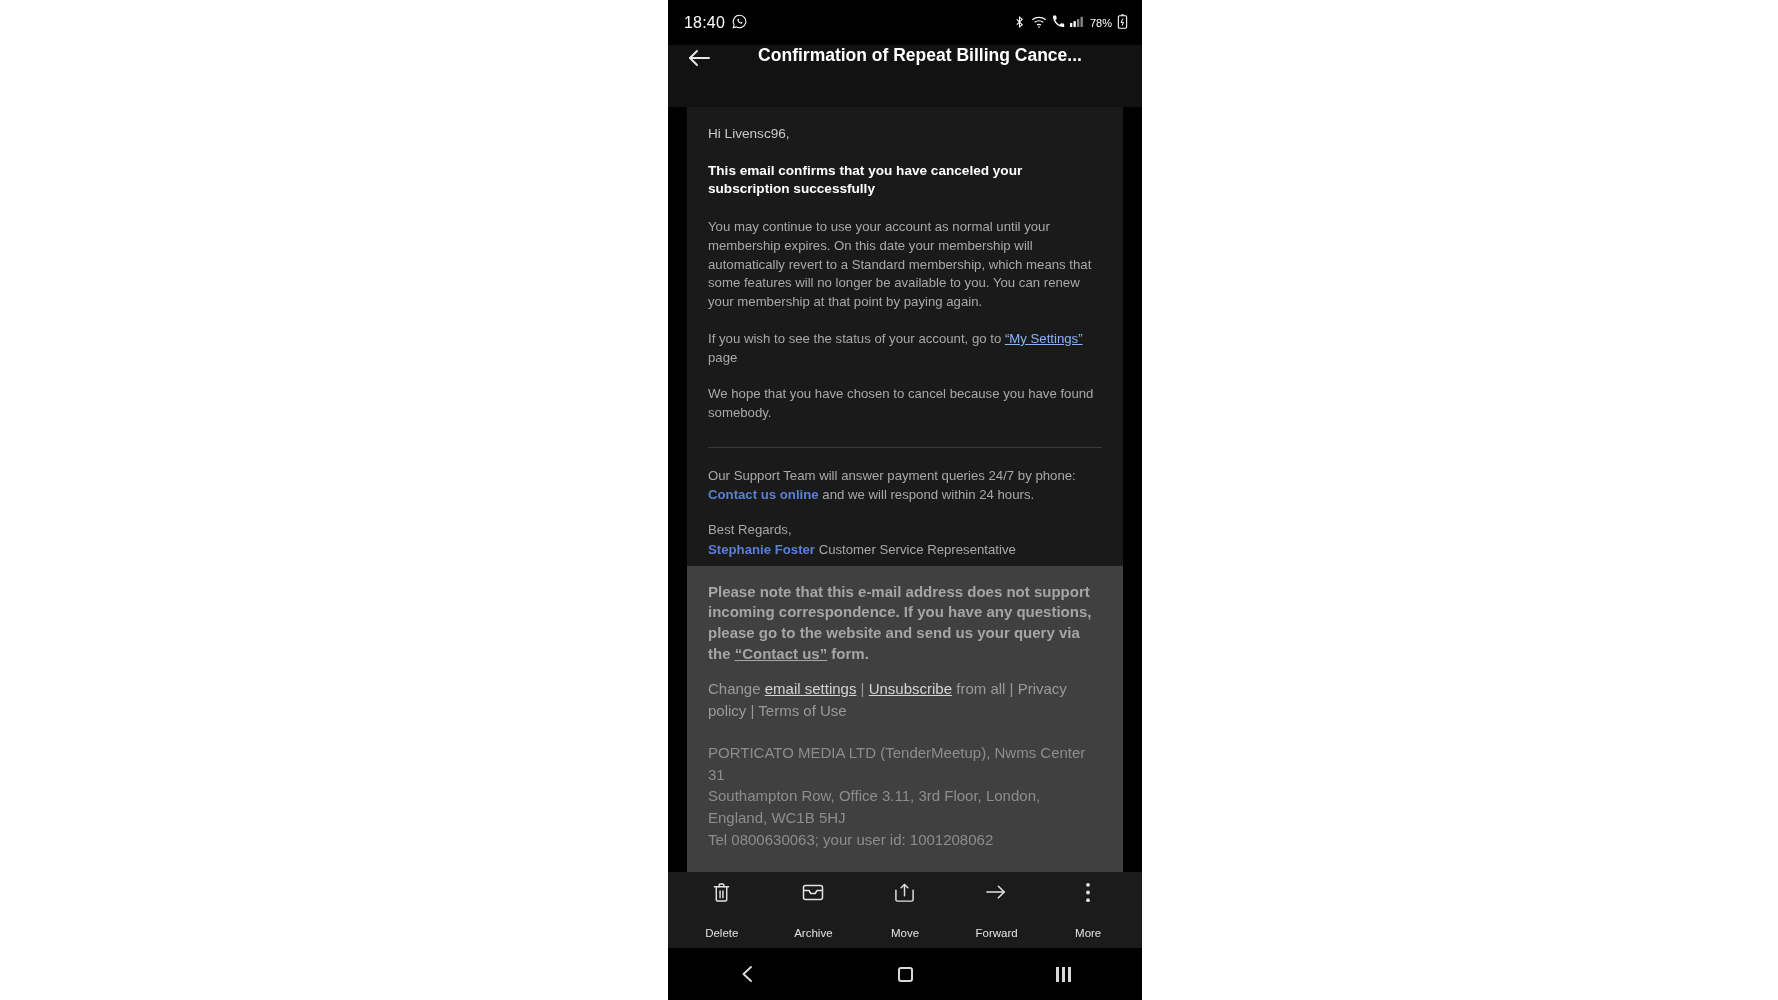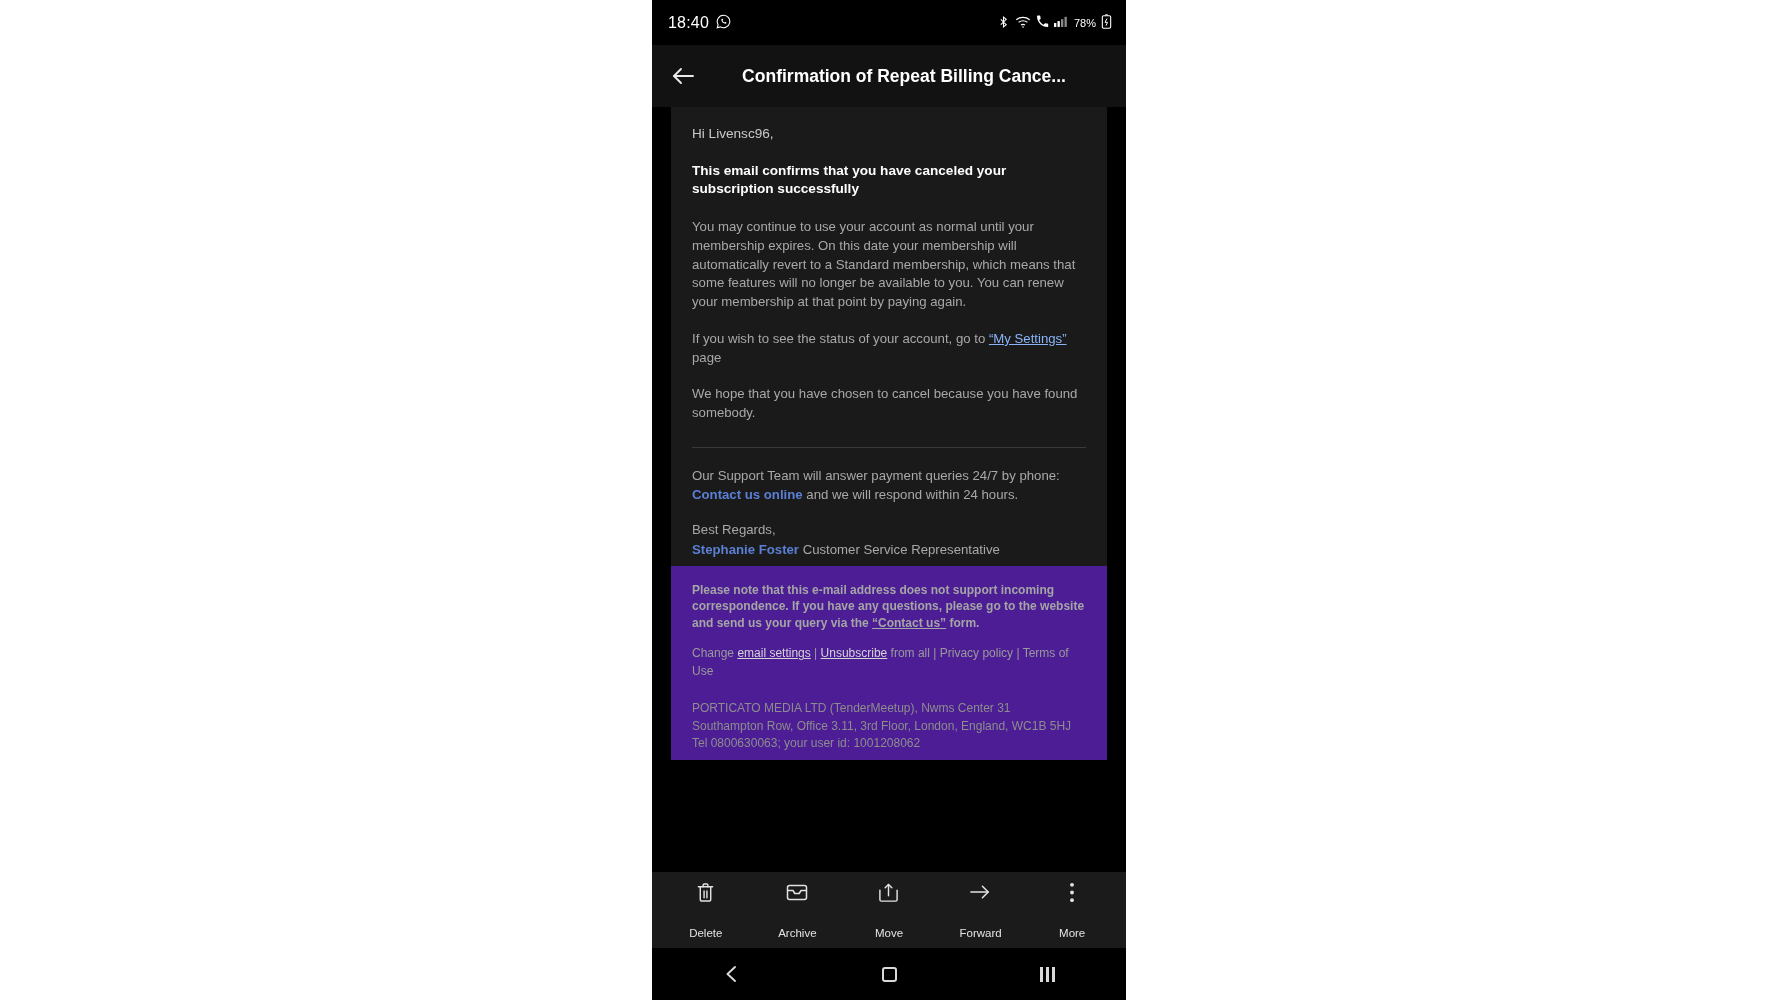--- a/index.html
+++ b/index.html
@@ -5,21 +5,21 @@
   * { box-sizing: border-box; margin: 0; padding: 0; }
   html, body {
     width: 1778px;
     height: 1000px;
     background: #ffffff;
     font-family: "Liberation Sans", sans-serif;
     overflow: hidden;
   }
   #screen {
     position: absolute;
-    left: 652px;
+    left: 668px;
     top: 0px;
     width: 474px;
     height: 1000px;
     background: #000000;
     display: flex;
     flex-direction: column;
   }
 
   
   .statusbar {
@@ -36,21 +36,21 @@
   .status-left { display: flex; align-items: center; gap: 7px; }
   .status-right { display: flex; align-items: center; gap: 5px; }
   .status-time { font-size: 16px; letter-spacing: .2px; }
   .ic { display: inline-block; line-height: 1; }
   .battery-text { font-size: 11px; margin-left: 1px; }
 
   
   .appbar {
     height: 62px;
     display: flex;
-    align-items: center;
+    align-items: flex-start;
     gap: 18px;
     padding: 0 14px 0 18px;
     background: #121212;
     flex: 0 0 auto;
   }
   .back-arrow {
     width: 26px; height: 26px;
     display: flex; align-items: center; justify-content: center;
     color: #e9e9e9;
   }
@@ -96,24 +96,24 @@
     margin: 24px 0 18px 0;
   }
   .support { color: #a8a8a8; line-height: 1.45; margin-bottom: 16px; }
   .phone { color: #5b7fd4; font-weight: bold; display: block; }
   a.contact-online { color: #5b7fd4; font-weight: bold; text-decoration: none; }
   .regards { color: #a8a8a8; line-height: 1.5; }
   .name-blue { color: #5b7fd4; font-weight: bold; }
 
   
   .footer {
-    background: #4c1d95;
+    background: #404040;
     color: #9a9a9a;
-    padding: 16px 21px 8px 21px;
-    font-size: 12px;
+    padding: 16px 21px 30px 21px;
+    font-size: 15px;
     line-height: 1.38;
   }
   .footer-strong { font-weight: bold; color: #a5a5a5; margin-bottom: 14px; }
   .footer-strong a { color: #a5a5a5; text-decoration: underline; }
   .footer-links { color: #9a9a9a; margin-bottom: 20px; line-height: 1.45; }
   .footer-links a { color: #d4d4d4; text-decoration: underline; }
   .footer-addr { color: #8d8d8d; line-height: 1.45; }
 
   
   .actionbar {

